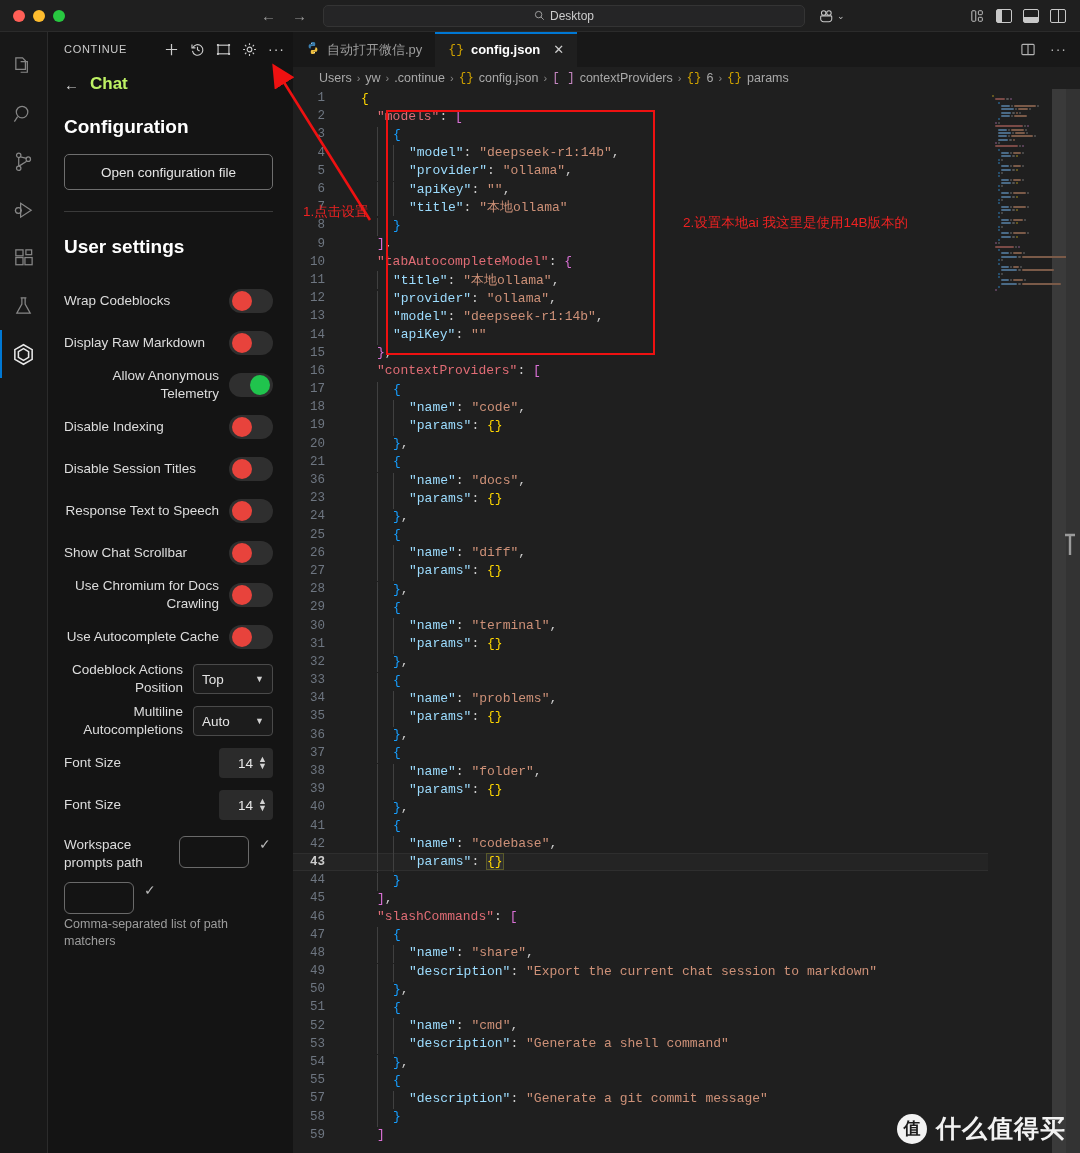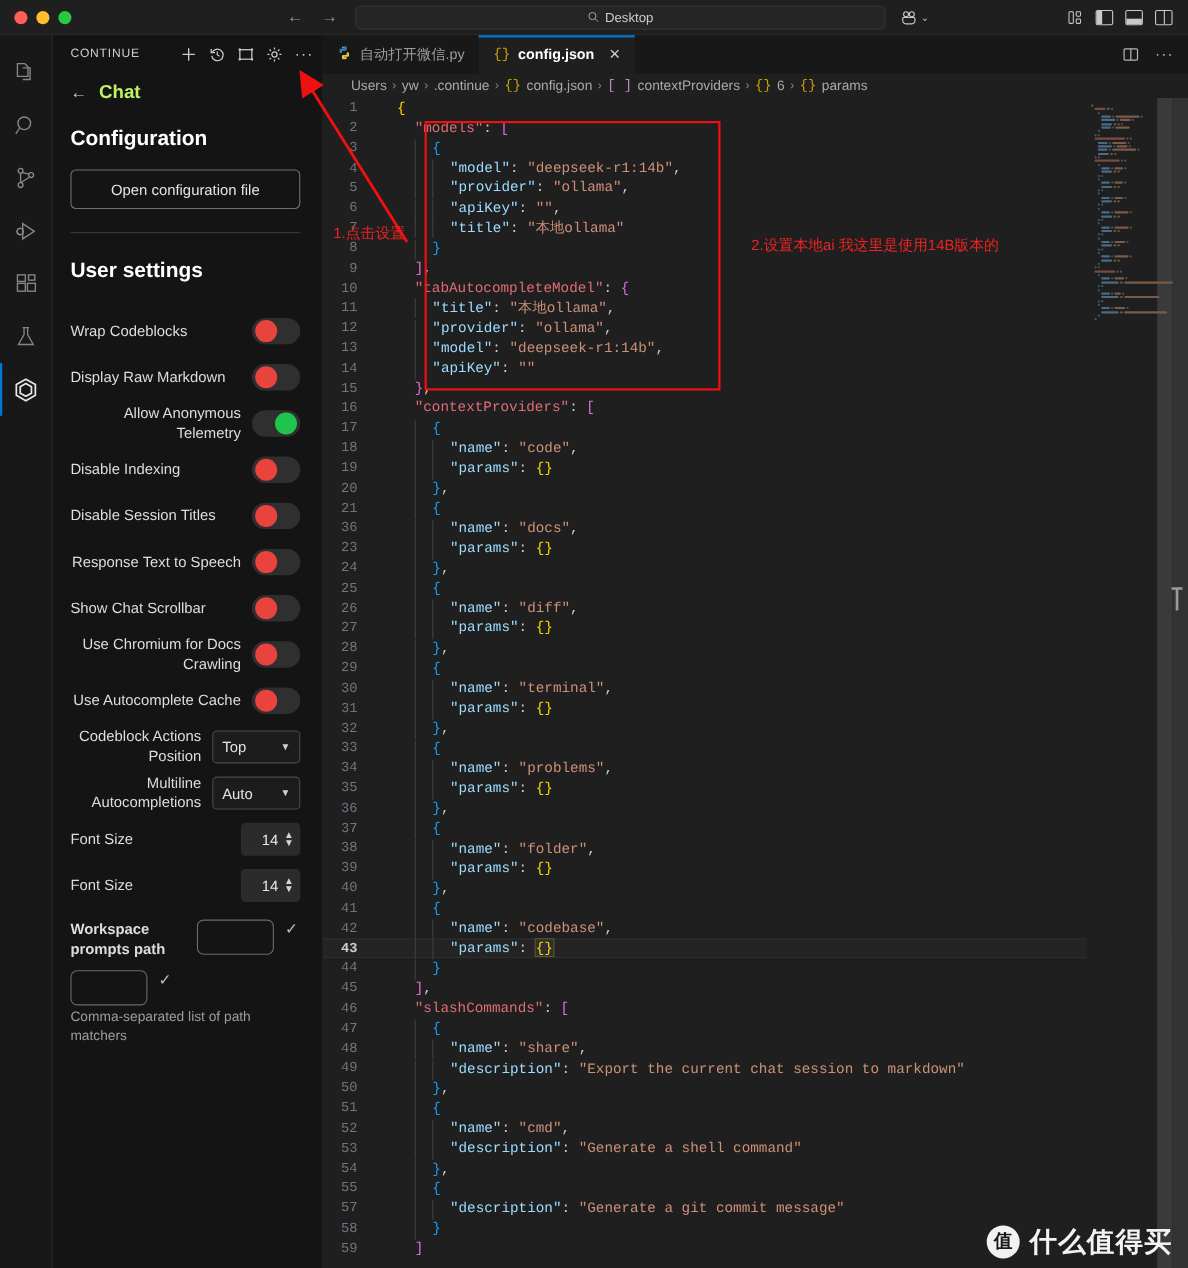--- a/index.html
+++ b/index.html
@@ -377,21 +377,21 @@
             <div class="lbl">Font Size</div>
             <div class="stepper">
               <span class="val">14</span>
               <span class="arrows">
                 <span>▲</span>
                 <span>▼</span>
               </span>
             </div>
           </div>
           <div class="row" style="align-items: flex-start; padding-top: 10px;">
-            <div class="lbl" style="max-width: 105px; font-weight: bold;">Workspace prompts path</div>
+            <div class="lbl" style="max-width: 105px;">Workspace prompts path</div>
             <div class="textfield"></div>
             <div class="check">✓</div>
           </div>
           <div class="row" style="align-items: flex-start; padding-top: 10px;">
             <div class="textfield"></div>
             <div class="check">✓</div>
           </div>
           <div class="hint">Comma-separated list of path matchers</div>
         </div>
     </div>

